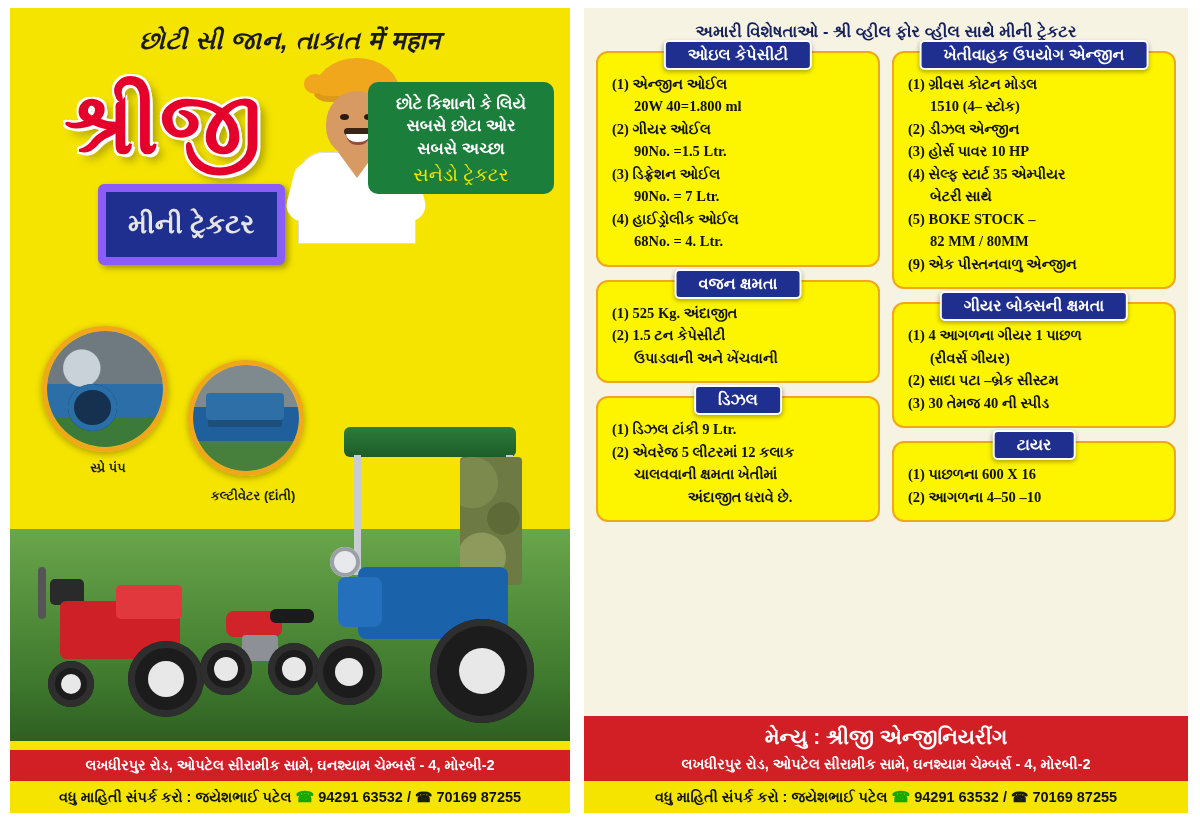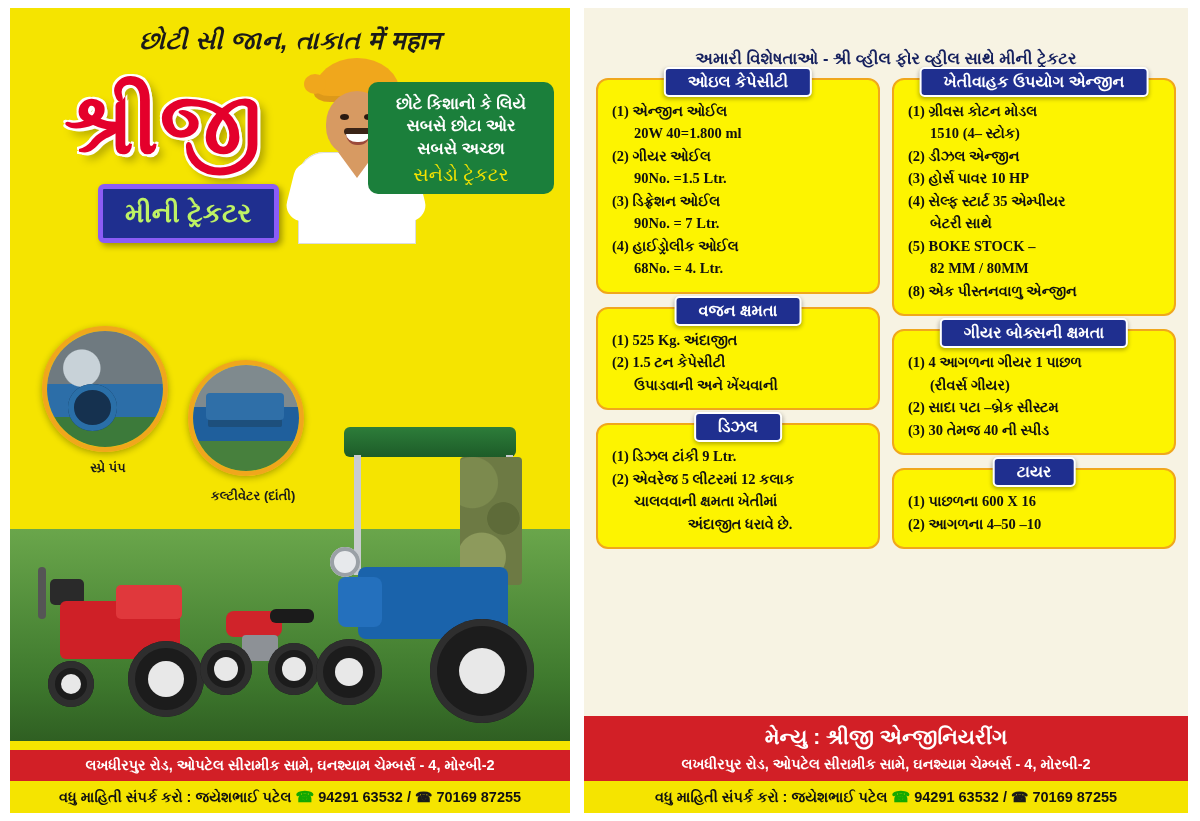--- a/index.html
+++ b/index.html
@@ -51,25 +51,25 @@
       -2px -2px 0 #ffffff,
       2px -2px 0 #ffffff,
       -2px 2px 0 #ffffff,
       6px 6px 10px rgba(0,0,0,.35);
     letter-spacing: 1px;
   }
   .brand-sub {
     position: absolute;
     left: 60px; top: 128px;
     background: #1f2f8f;
-    color: #bef264;
+    color: #e5e5e5;
     font-size: 27px;
     font-weight: bold;
-    padding: 9px 22px;
-    border: 5px solid #8b5cf6;
+    padding: 17px 22px;
+    border: 8px solid #8b5cf6;
     border-radius: 6px;
     box-shadow: 3px 3px 6px rgba(0,0,0,.35);
   }
   .green-box {
     position: absolute;
     right: 16px; top: 26px;
     width: 186px;
     background: #1b7f3b;
     border-radius: 10px;
     padding: 10px 8px 8px;
@@ -326,21 +326,20 @@
     background: #f7f3e3;
     flex: 0 0 604px;
     overflow: hidden;
   }
   .r-title {
     text-align: center;
     font-size: 16.5px;
     font-weight: bold;
     color: #15205e;
     padding: 14px 8px 10px;
-    margin-top: 27px;
   }
   .cols {
     display: flex;
     gap: 12px;
     padding: 0 12px;
   }
   .col { width: 50%; display: flex; flex-direction: column; gap: 13px; }
   .card {
     background: #fdf400;
     border: 2px solid #f0a71c;
@@ -563,21 +562,21 @@
             </li>
             <li>
               <span>(4) સેલ્ફ સ્ટાર્ટ 35 એમ્પીયર</span>
               <span class="cont">બેટરી સાથે</span>
             </li>
             <li>
               <span>(5) BOKE STOCK –</span>
               <span class="cont">82 MM / 80MM</span>
             </li>
             <li>
-              <span>(8) એક પીસ્તનવાળુ એન્જીન</span>
+              <span>(9) એક પીસ્તનવાળુ એન્જીન</span>
             </li>
           </ul>
         </div>
 
         <div class="card">
           <div class="card-h">ગીયર બોક્સની ક્ષમતા</div>
           <ul>
             <li>
               <span>(1) 4 આગળના ગીયર 1 પાછળ</span>
               <span class="cont">(રીવર્સ ગીયર)</span>

